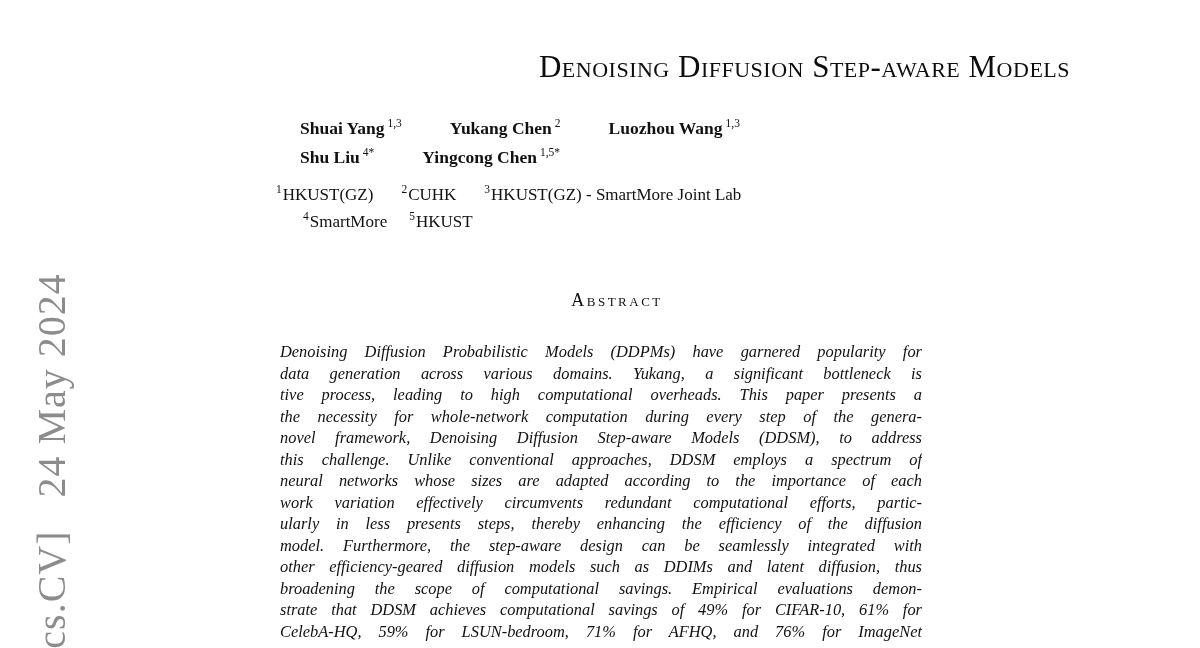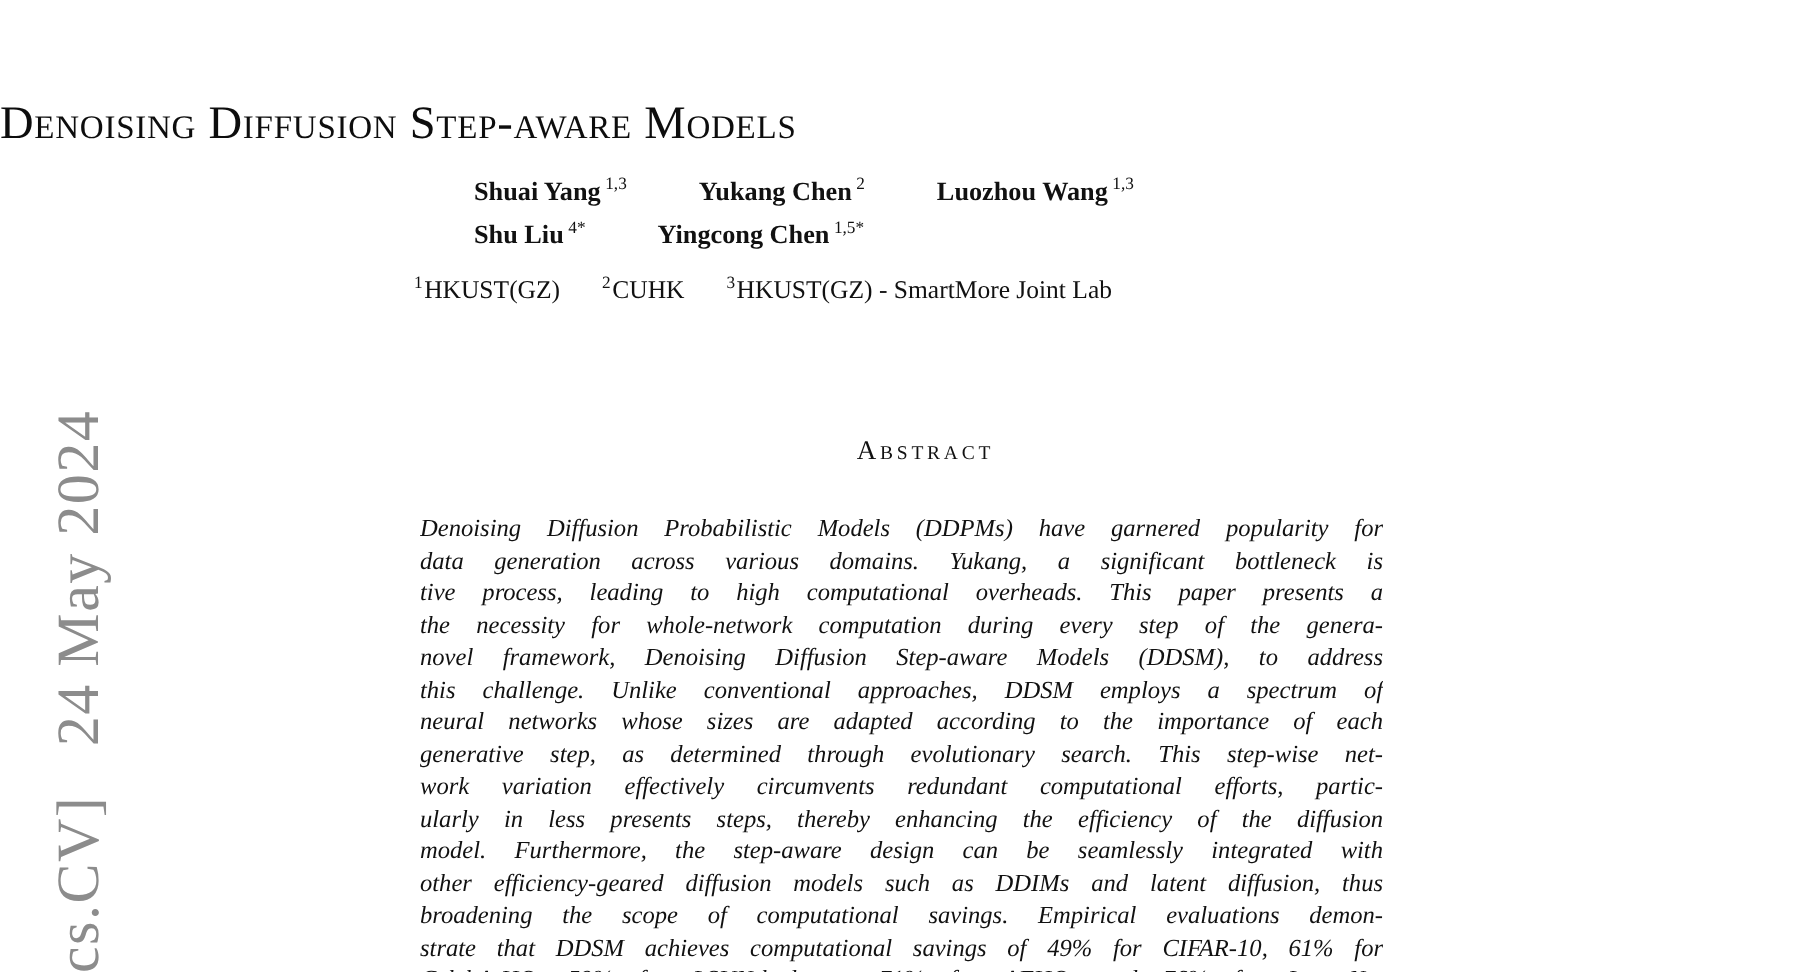--- a/index.html
+++ b/index.html
@@ -20,32 +20,32 @@
     transform: rotate(-90deg);
     font-size: 40px;
     line-height: 50px;
     color: #8c8c8c;
     white-space: pre;
     letter-spacing: 1px;
   }
 
   .title {
     position: absolute;
-    top: 64px; left: 0; width: 1070px;
-    text-align: left;
+    top: 49px; left: 0; width: 1070px;
+    text-align: right;
     font-size: 31px;
     line-height: 36px;
     font-variant: small-caps;
     letter-spacing: 0.5px;
     color: #0d0d0d;
   }
 
   .authors {
     position: absolute;
-    left: 316px; top: 117px;
+    left: 300px; top: 117px;
     font-size: 17.5px;
     font-weight: bold;
   }
   .authors .row { display: flex; gap: 48px; height: 29px; align-items: baseline; }
   .authors sup { font-weight: normal; font-size: 11.5px; margin-left: 3px; }
 
   .affils {
     position: absolute;
     left: 276px; top: 183px;
     font-size: 17px;
@@ -97,33 +97,36 @@
       <span><span>Yingcong Chen</span><sup>1,5*</sup></span>
     </div>
   </div>
 
   <div class="affils">
     <div class="row">
       <span><sup>1</sup><span>HKUST(GZ)</span></span>
       <span><sup>2</sup><span>CUHK</span></span>
       <span><sup>3</sup><span>HKUST(GZ) - SmartMore Joint Lab</span></span>
     </div>
+    <div class="row row2">
+      <span><sup>4</sup><span>SmartMore</span></span>
+      <span><sup>5</sup><span>HKUST</span></span>
+    </div>
   </div>
 
   <div class="abs-heading">Abstract</div>
 
   <div class="abstract">
     <div class="line">Denoising Diffusion Probabilistic Models (DDPMs) have garnered popularity for</div>
     <div class="line">data generation across various domains. Yukang, a significant bottleneck is</div>
     <div class="line">tive process, leading to high computational overheads. This paper presents a</div>
     <div class="line">the necessity for whole-network computation during every step of the genera-</div>
     <div class="line">novel framework, Denoising Diffusion Step-aware Models (DDSM), to address</div>
     <div class="line">this challenge. Unlike conventional approaches, DDSM employs a spectrum of</div>
     <div class="line">neural networks whose sizes are adapted according to the importance of each</div>
-    <div class="line">generative step, as determined through evolutionary search. This step-wise net-</div>
     <div class="line">work variation effectively circumvents redundant computational efforts, partic-</div>
     <div class="line">ularly in less presents steps, thereby enhancing the efficiency of the diffusion</div>
     <div class="line">model. Furthermore, the step-aware design can be seamlessly integrated with</div>
     <div class="line">other efficiency-geared diffusion models such as DDIMs and latent diffusion, thus</div>
     <div class="line">broadening the scope of computational savings. Empirical evaluations demon-</div>
     <div class="line">strate that DDSM achieves computational savings of 49% for CIFAR-10, 61% for</div>
     <div class="line">CelebA-HQ, 59% for LSUN-bedroom, 71% for AFHQ, and 76% for ImageNet</div>
   </div>
 
 </div>

